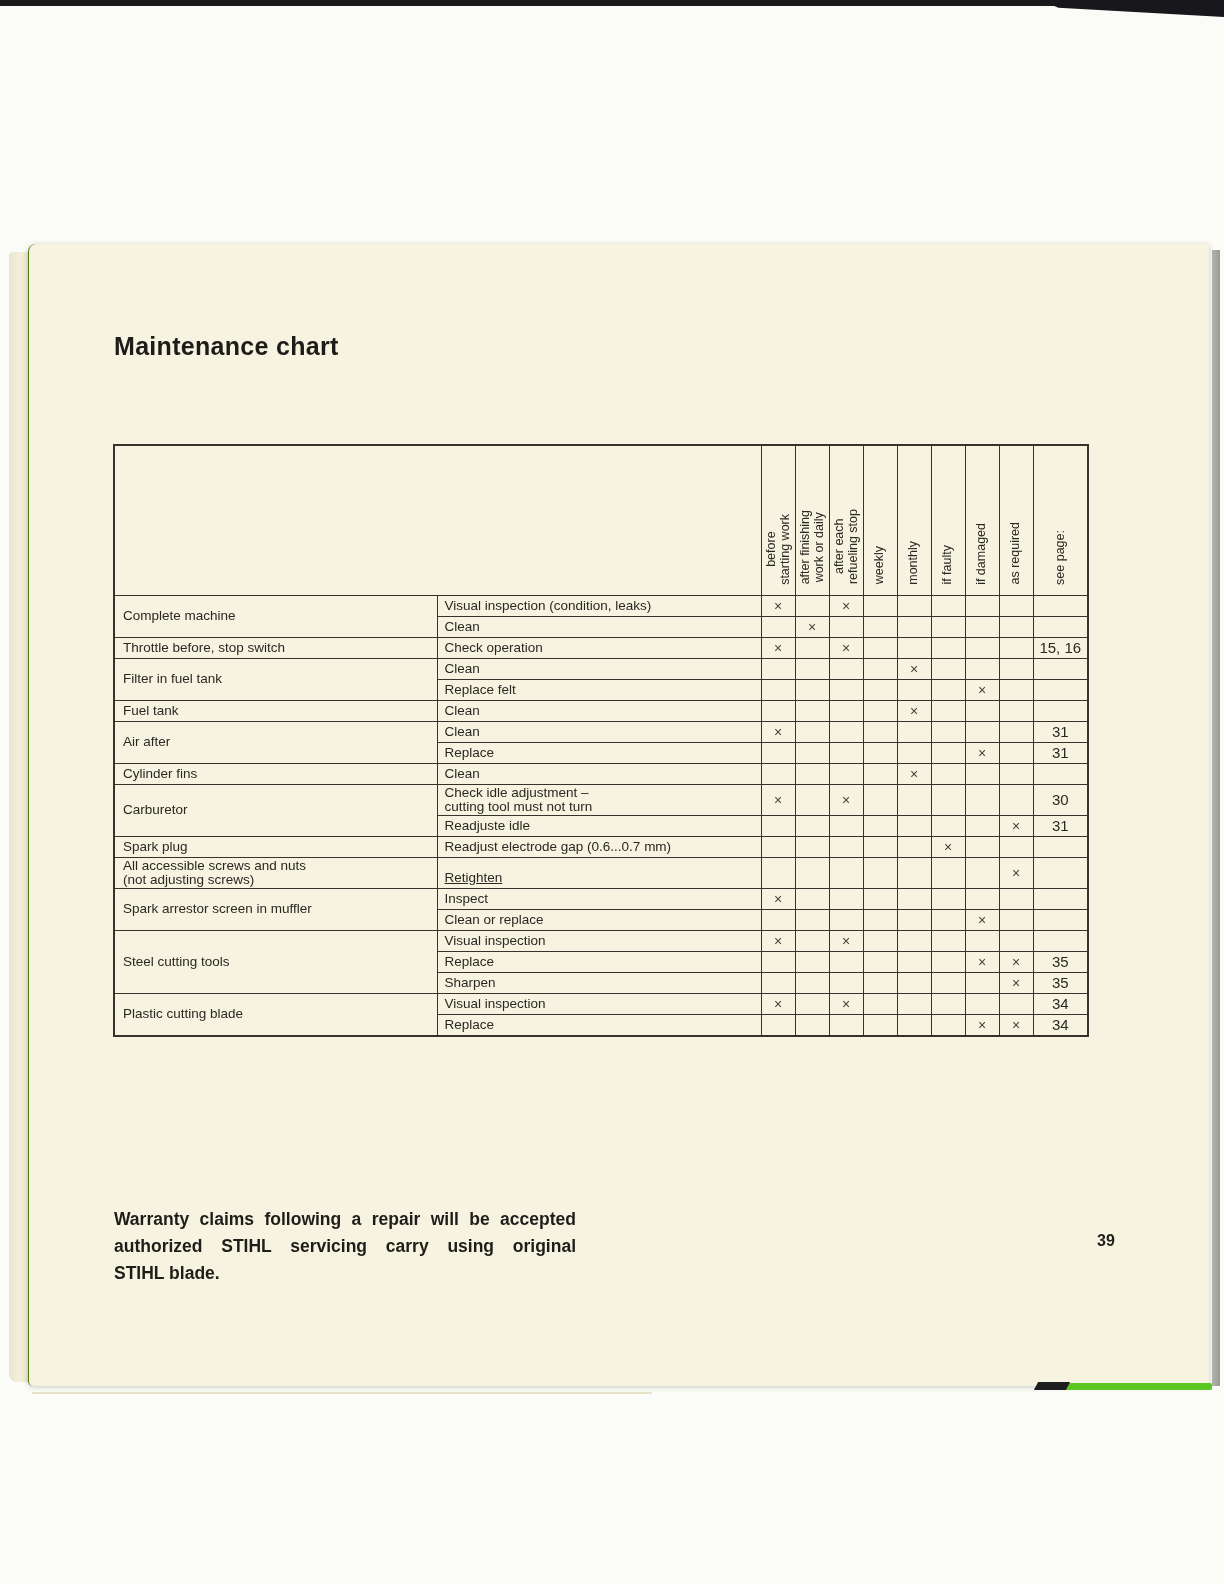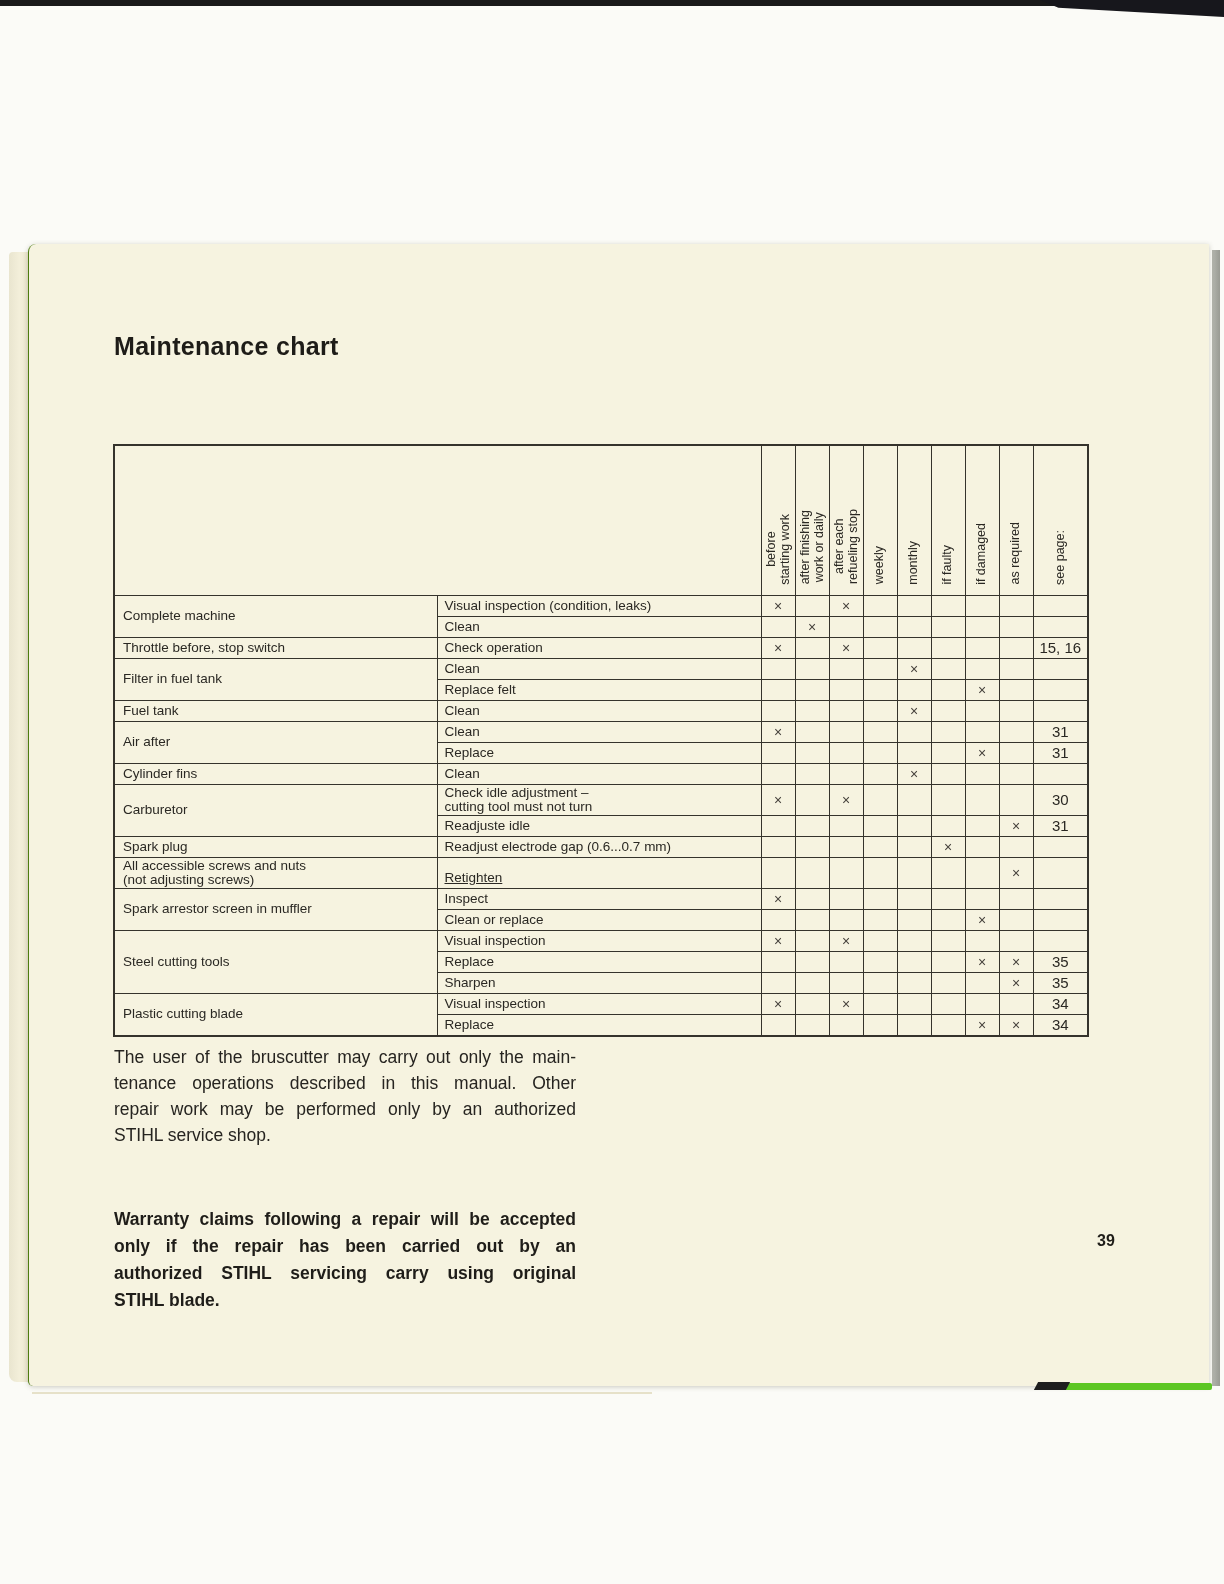--- a/index.html
+++ b/index.html
@@ -359,30 +359,23 @@
             <td class="mark-cell"></td>
             <td class="mark-cell"></td>
             <td class="mark-cell"></td>
             <td class="mark-cell">×</td>
             <td class="mark-cell">×</td>
             <td class="page-cell">34</td>
           </tr>
         </tbody>
     </table>
 
-    <div class="para para-1">
-      <div class="jline">The user of the bruscutter may carry out only the main-</div>
-      <div class="jline">tenance operations described in this manual. Other</div>
-      <div class="jline">repair work may be performed only by an authorized</div>
-      <div class="jline">STIHL service shop.</div>
-    </div>
 
     <div class="para para-2">
       <div class="jline">Warranty claims following a repair will be accepted</div>
-      <div class="jline">only if the repair has been carried out by an</div>
       <div class="jline">authorized STIHL servicing carry using original</div>
       <div class="jline">STIHL blade.</div>
     </div>
 
     <div class="pageno">39</div>
   </div>
 
   <div class="green-strip"></div>
   <div class="black-dash"></div>
 </div>

